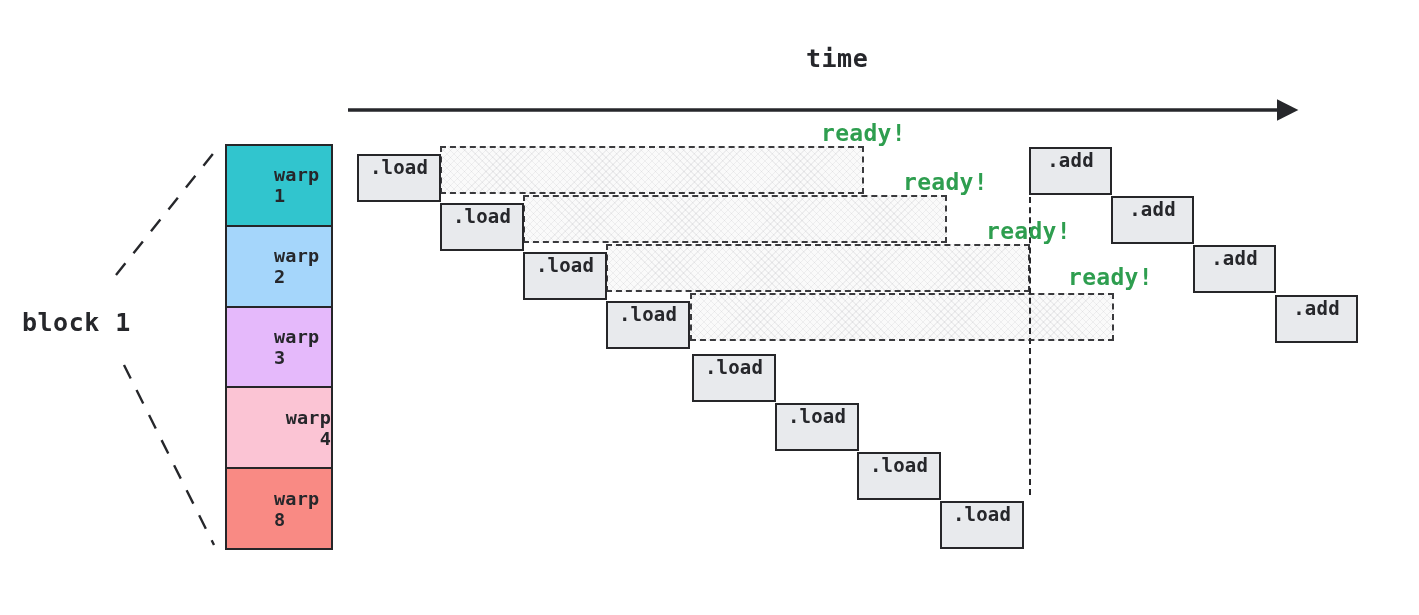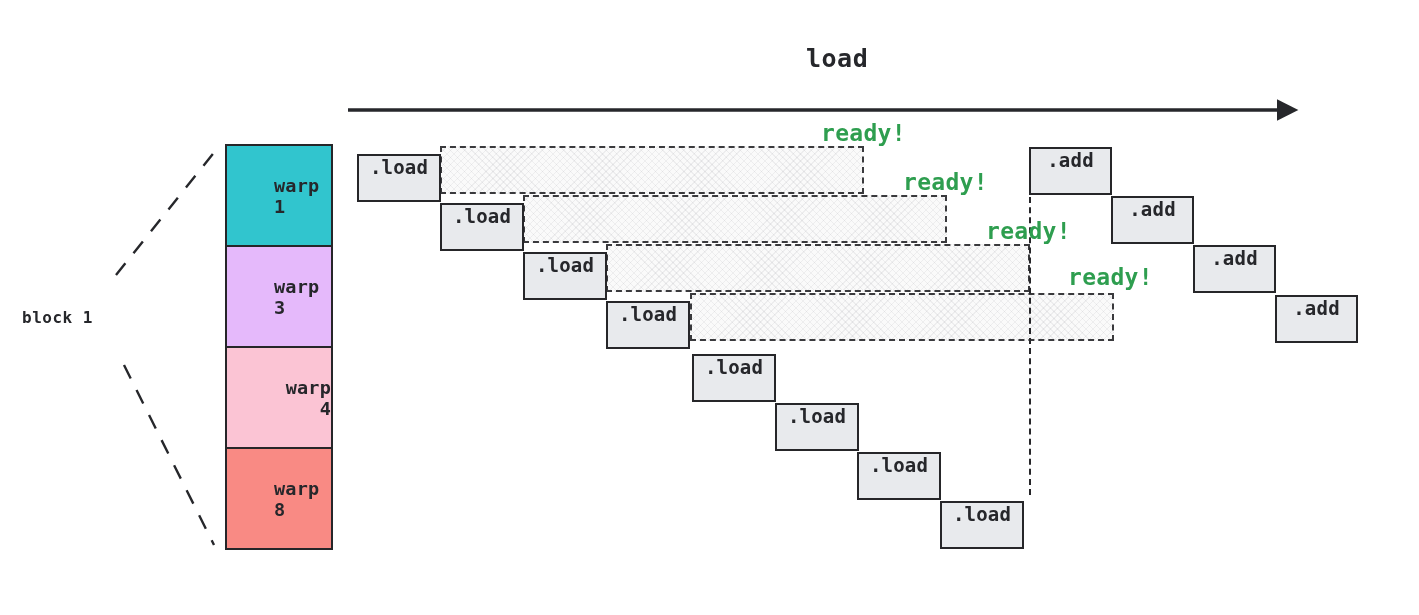--- a/index.html
+++ b/index.html
@@ -16,21 +16,21 @@
     height: 615px;
     background: #ffffff;
     overflow: hidden;
   }
 
   
   .block-label {
     position: absolute;
     left: 22px;
     top: 308px;
-    font-size: 16px;
+    font-size: 25px;
     font-weight: 700;
     letter-spacing: 0.5px;
     color: #26272b;
     white-space: nowrap;
   }
 
   
   .warp-column {
     position: absolute;
     left: 225px;
@@ -137,27 +137,30 @@
       </marker>
     </defs>
     <line x1="348" y1="110" x2="1280" y2="110" stroke="#26272b" stroke-width="3.4" marker-end="url(#arrowhead)"></line>
 
     <g>
       <path class="connector" d="M116,275 L216,150" stroke-dasharray="15 13"></path>
       <path class="connector" d="M124,365 L214,545" stroke-dasharray="15 13"></path>
     </g>
   </svg>
 
-  <div class="time-title">load</div>
+  <div class="time-title">time</div>
 
   <div class="block-label">block 1</div>
 
   <div class="warp-column" id="warp-column">
       <div class="warp-cell" style="background: rgb(49, 197, 206);">
         <span>warp 1</span>
+      </div>
+      <div class="warp-cell" style="background: rgb(165, 214, 251);">
+        <span>warp 2</span>
       </div>
       <div class="warp-cell" style="background: rgb(229, 185, 251);">
         <span>warp 3</span>
       </div>
       <div class="warp-cell" style="background: rgb(251, 196, 212); text-align: right;">
         <span>warp 4</span>
       </div>
       <div class="warp-cell" style="background: rgb(249, 138, 132); align-items: center;">
         <span>warp 8</span>
       </div>

